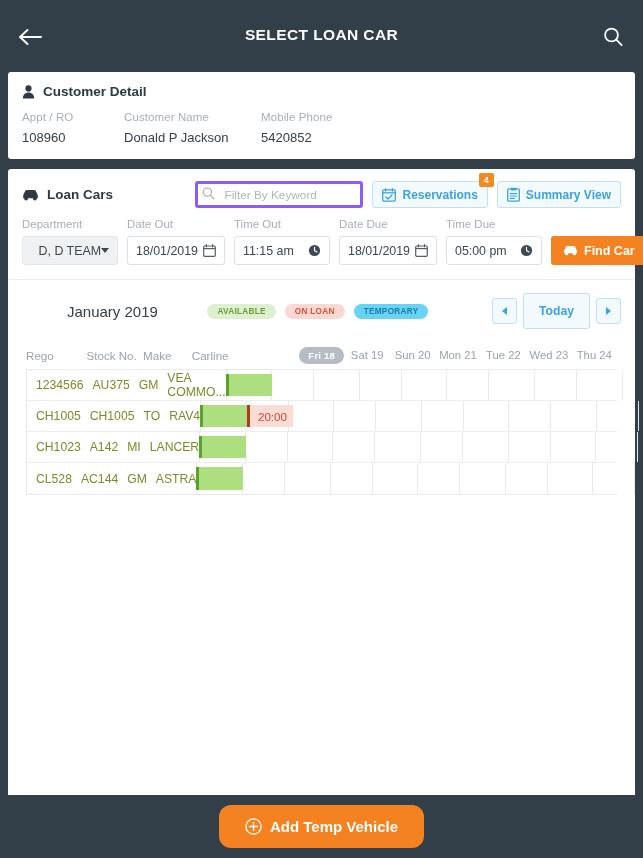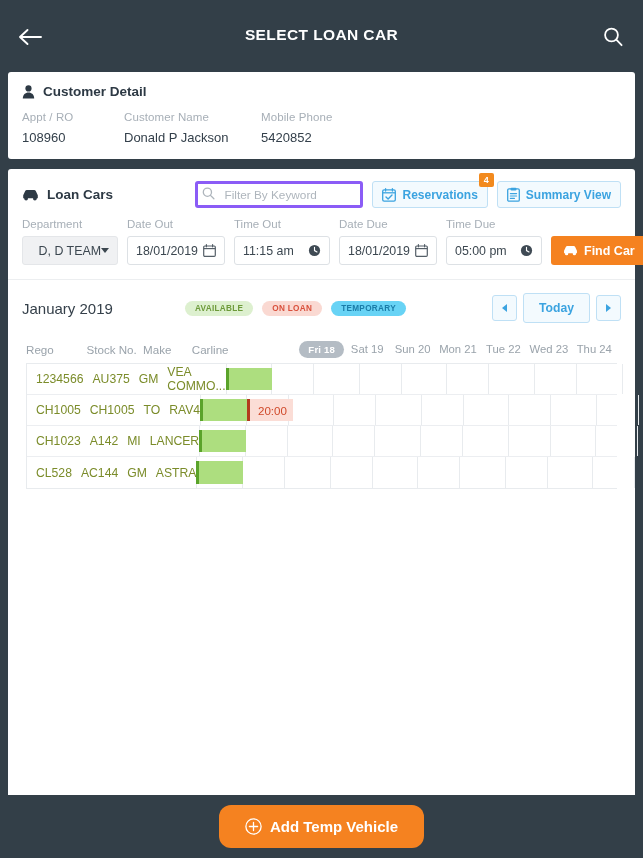--- a/index.html
+++ b/index.html
@@ -184,20 +184,21 @@
     font-family: "Liberation Sans", sans-serif;
     white-space: nowrap;
   }
 
   .divider { height: 1px; background: #eceef0; }
 
   
   .cal-head {
     display: flex; align-items: center;
     padding: 13px 14px 12px 14px;
+    margin-left: 45px;
   }
   .cal-month {
     font-size: 15px; color: #35404a; font-weight: normal;
   }
   .legend {
     flex: 1 1 auto;
     display: flex; align-items: center; justify-content: center;
     gap: 9px;
     margin-left: -14px;
   }
@@ -214,21 +215,21 @@
 
   .cal-nav { display: flex; align-items: center; gap: 6px; }
   .nav-btn {
     width: 25px; height: 26px;
     border: 1px solid #bfe0f5; border-radius: 3px;
     background: #f3fafe; color: #3ba3e0;
     display: flex; align-items: center; justify-content: center;
     cursor: pointer;
   }
   .today-btn {
-    height: 30px;
+    height: 36px;
     border: 1px solid #bfe0f5; border-radius: 3px;
     background: #f3fafe; color: #3ba3e0;
     font-size: 12.2px; font-weight: bold;
     padding: 0 15px;
     display: flex; align-items: center;
     cursor: pointer;
     font-family: "Liberation Sans", sans-serif;
   }
   .tri-l { width:0;height:0;border-top:4px solid transparent;border-bottom:4px solid transparent;border-right:5px solid #3ba3e0; }
   .tri-r { width:0;height:0;border-top:4px solid transparent;border-bottom:4px solid transparent;border-left:5px solid #3ba3e0; }

